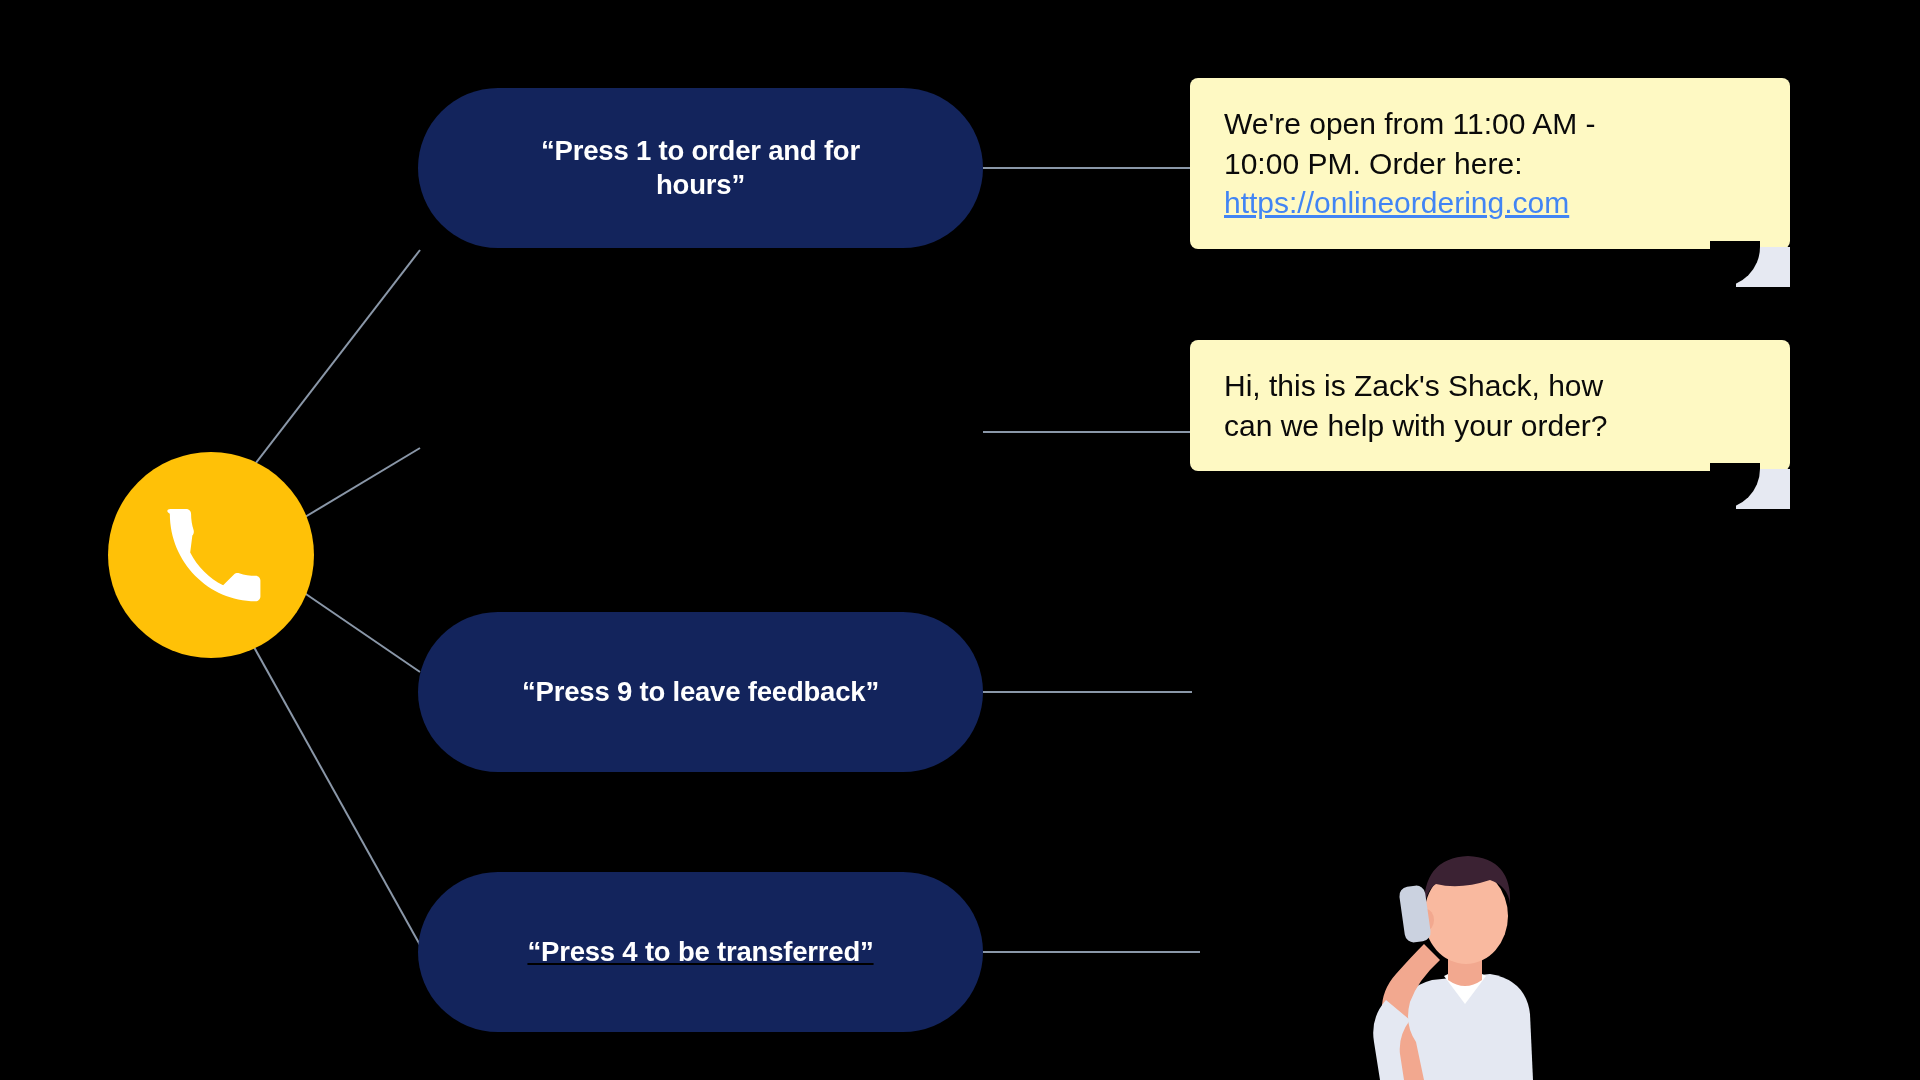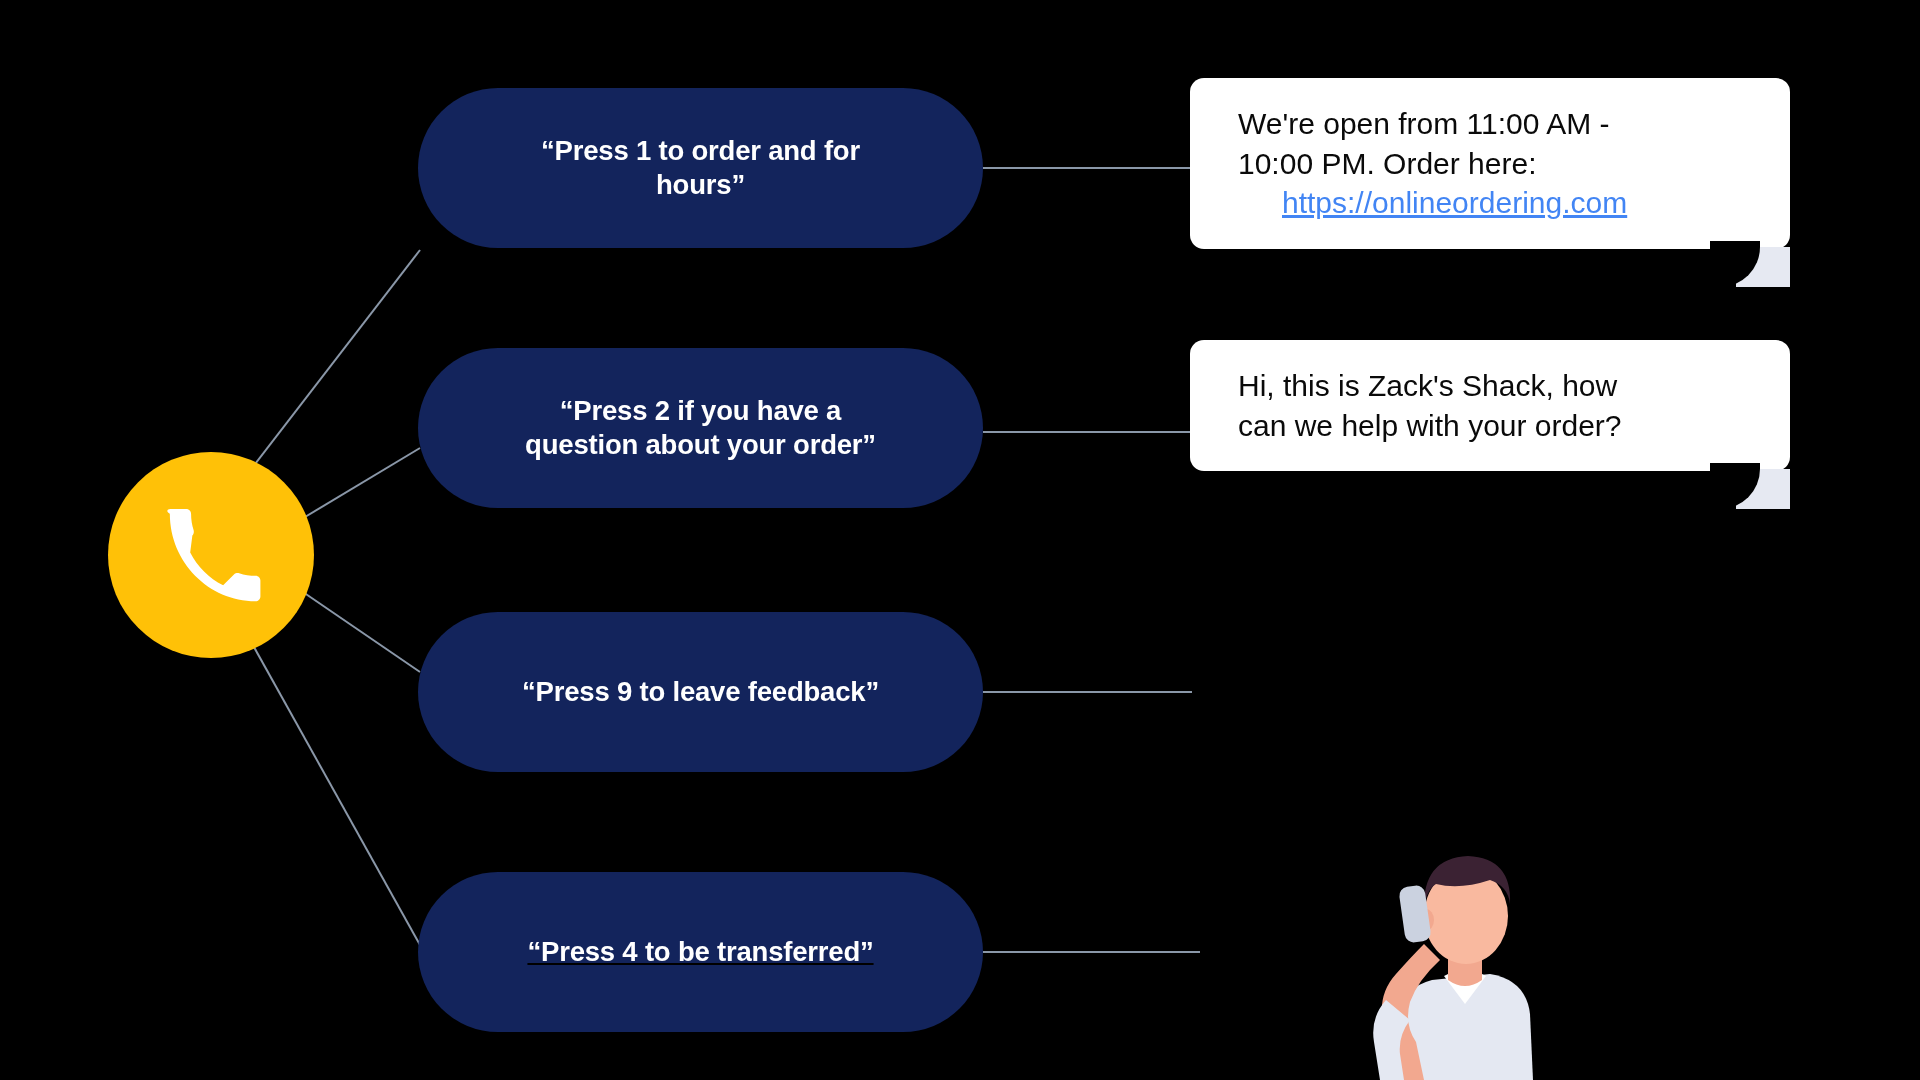--- a/index.html
+++ b/index.html
@@ -67,40 +67,39 @@
     white-space: pre-line;
   }
   .pill-1 { left: 418px; top: 88px;  width: 565px; height: 160px; }
   .pill-2 { left: 418px; top: 348px; width: 565px; height: 160px; }
   .pill-3 { left: 418px; top: 612px; width: 565px; height: 160px; }
   .pill-4 { left: 418px; top: 872px; width: 565px; height: 160px; text-decoration: underline; }
 
   
   .bubble {
     position: absolute;
-    background: #ffffff;
-    border-radius: 14px;
+    background: #fef9c3;
+    border-radius: 8px;
     box-sizing: border-box;
-    padding: 26px 34px 26px 48px;
+    padding: 26px 34px 26px 34px;
   }
   .bubble-text {
     color: #0A0A0A;
     font-size: 30px;
     line-height: 1.32;
     white-space: pre-line;
     font-family: "Liberation Sans", sans-serif;
   }
   .bubble-link {
     display: block;
     color: #4285F4;
     font-size: 30px;
     line-height: 1.32;
     text-decoration: underline;
     font-family: "Liberation Sans", sans-serif;
-    margin-left: 44px;
   }
   
   .tail {
     position: absolute;
     right: -0px;
     bottom: -38px;
     width: 54px;
     height: 40px;
     background: #E6E9F2;
   }
@@ -152,24 +151,20 @@
       <svg width="104" height="104" viewBox="0 0 24 24" fill="#FFFFFF">
         <path d="M6.6 10.8c1.7 3.3 4.3 5.9 7.6 7.6l2.5-2.5c.3-.3.8-.4 1.2-.3 1.2.4 2.5.6 3.8.6.6 0 1.1.5 1.1 1.1V21c0 .6-.5 1.1-1.1 1.1C10.9 22.1 1.9 13.1 1.9 1.9.9 1.3 1.4.8 2 .8h3.7c.6 0 1.1.5 1.1 1.1 0 1.3.2 2.6.6 3.8.1.4 0 .9-.3 1.2L6.6 10.8z" transform="translate(0.6,0.6)"></path>
       </svg>
     </span>
   </div>
 
   <div class="pill pill-1">
     <span class="pill-label">“Press 1 to order and for
 hours”</span>
   </div>
-  <div class="pill pill-2">
-    <span class="pill-label">“Press 2 if you have a
-question about your order”</span>
-  </div>
   <div class="pill pill-3">
     <span class="pill-label">“Press 9 to leave feedback”</span>
   </div>
   <div class="pill pill-4">
     <span class="pill-label">“Press 4 to be transferred”</span>
   </div>
 
   <div class="bubble bubble-1">
     <div class="bubble-text">We're open from 11:00 AM -
 10:00 PM. Order here:</div>

